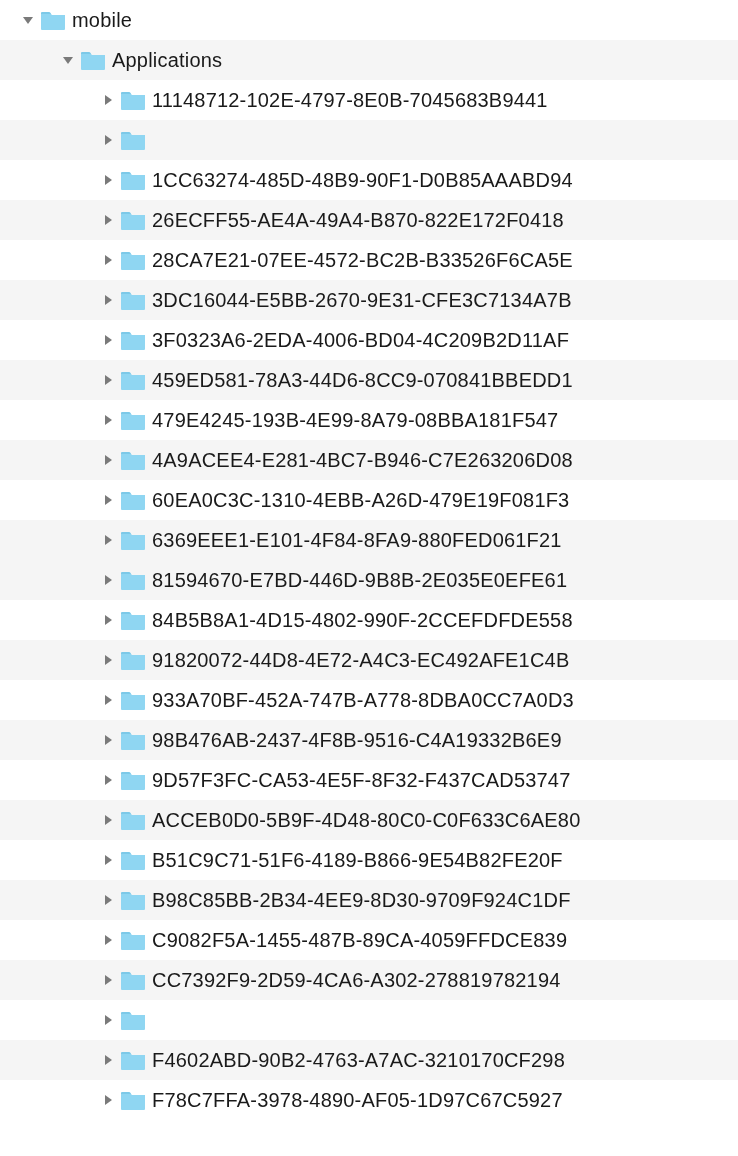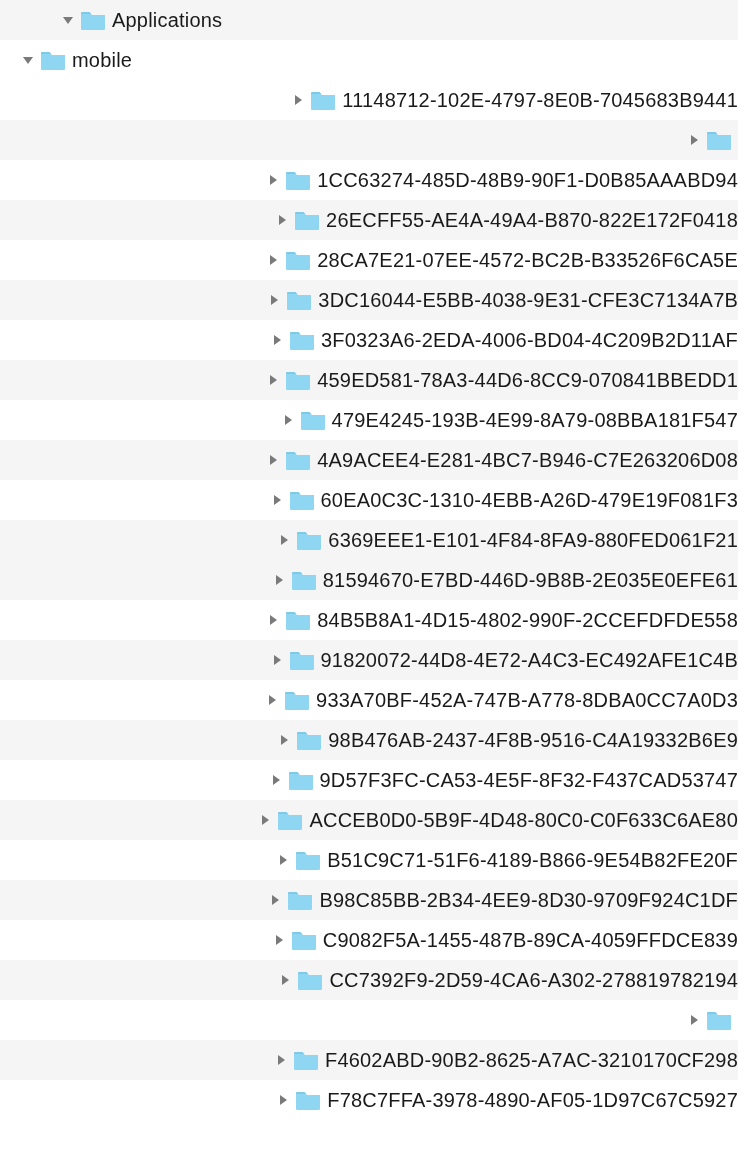--- a/index.html
+++ b/index.html
@@ -45,54 +45,54 @@
       height: 22px;
       margin-right: 6px;
       flex-shrink: 0;
     }
     .label {
       color: #1a1a1a;
       letter-spacing: 0.2px;
     }
     .indent-0 { padding-left: 20px; }
     .indent-1 { padding-left: 60px; }
-    .indent-2 { padding-left: 48px; justify-content: flex-end; }
+    .indent-2 { padding-left: 100px; }
   </style>
 </head>
 <body>
 
 <div id="tree-container">
+    <div class="tree-row indent-0 even">
+      <span class="triangle">
+        <svg width="12" height="12" viewBox="0 0 12 12">
+          <path d="M1 3 L11 3 L6 10 Z" fill="#7a7a7a"></path>
+        </svg>
+      </span>
+      <span class="folder-icon">
+        <svg width="26" height="22" viewBox="0 0 26 22">
+    <path d="M1 4 L10 4 L12 6 L25 6 L25 20 Q25 21 24 21 L2 21 Q1 21 1 20 Z" fill="#8fd6f2"></path>
+    <path d="M1 4 Q1 3 2 3 L9 3 Q10 3 10.5 4 L11 5 L1 5 Z" fill="#7cc9e8"></path>
+  </svg>
+      </span>
+      <span class="label">mobile</span>
+    </div>
     <div class="tree-row indent-1 odd">
       <span class="triangle">
         <svg width="12" height="12" viewBox="0 0 12 12">
           <path d="M1 3 L11 3 L6 10 Z" fill="#7a7a7a"></path>
         </svg>
       </span>
       <span class="folder-icon">
         <svg width="26" height="22" viewBox="0 0 26 22">
     <path d="M1 4 L10 4 L12 6 L25 6 L25 20 Q25 21 24 21 L2 21 Q1 21 1 20 Z" fill="#8fd6f2"></path>
     <path d="M1 4 Q1 3 2 3 L9 3 Q10 3 10.5 4 L11 5 L1 5 Z" fill="#7cc9e8"></path>
   </svg>
       </span>
       <span class="label">Applications</span>
     </div>
-    <div class="tree-row indent-0 even">
-      <span class="triangle">
-        <svg width="12" height="12" viewBox="0 0 12 12">
-          <path d="M1 3 L11 3 L6 10 Z" fill="#7a7a7a"></path>
-        </svg>
-      </span>
-      <span class="folder-icon">
-        <svg width="26" height="22" viewBox="0 0 26 22">
-    <path d="M1 4 L10 4 L12 6 L25 6 L25 20 Q25 21 24 21 L2 21 Q1 21 1 20 Z" fill="#8fd6f2"></path>
-    <path d="M1 4 Q1 3 2 3 L9 3 Q10 3 10.5 4 L11 5 L1 5 Z" fill="#7cc9e8"></path>
-  </svg>
-      </span>
-      <span class="label">mobile</span>
-    </div>
     <div class="tree-row indent-2 even">
       <span class="triangle">
         <svg width="12" height="12" viewBox="0 0 12 12">
           <path d="M3 1 L10 6 L3 11 Z" fill="#7a7a7a"></path>
         </svg>
       </span>
       <span class="folder-icon">
         <svg width="26" height="22" viewBox="0 0 26 22">
     <path d="M1 4 L10 4 L12 6 L25 6 L25 20 Q25 21 24 21 L2 21 Q1 21 1 20 Z" fill="#8fd6f2"></path>
     <path d="M1 4 Q1 3 2 3 L9 3 Q10 3 10.5 4 L11 5 L1 5 Z" fill="#7cc9e8"></path>
@@ -160,21 +160,21 @@
         <svg width="12" height="12" viewBox="0 0 12 12">
           <path d="M3 1 L10 6 L3 11 Z" fill="#7a7a7a"></path>
         </svg>
       </span>
       <span class="folder-icon">
         <svg width="26" height="22" viewBox="0 0 26 22">
     <path d="M1 4 L10 4 L12 6 L25 6 L25 20 Q25 21 24 21 L2 21 Q1 21 1 20 Z" fill="#8fd6f2"></path>
     <path d="M1 4 Q1 3 2 3 L9 3 Q10 3 10.5 4 L11 5 L1 5 Z" fill="#7cc9e8"></path>
   </svg>
       </span>
-      <span class="label">3DC16044-E5BB-4038-9E31-CFE3C7134A7B</span>
+      <span class="label">3DC16044-E5BB-2670-9E31-CFE3C7134A7B</span>
     </div>
     <div class="tree-row indent-2 even">
       <span class="triangle">
         <svg width="12" height="12" viewBox="0 0 12 12">
           <path d="M3 1 L10 6 L3 11 Z" fill="#7a7a7a"></path>
         </svg>
       </span>
       <span class="folder-icon">
         <svg width="26" height="22" viewBox="0 0 26 22">
     <path d="M1 4 L10 4 L12 6 L25 6 L25 20 Q25 21 24 21 L2 21 Q1 21 1 20 Z" fill="#8fd6f2"></path>
@@ -425,21 +425,21 @@
         <svg width="12" height="12" viewBox="0 0 12 12">
           <path d="M3 1 L10 6 L3 11 Z" fill="#7a7a7a"></path>
         </svg>
       </span>
       <span class="folder-icon">
         <svg width="26" height="22" viewBox="0 0 26 22">
     <path d="M1 4 L10 4 L12 6 L25 6 L25 20 Q25 21 24 21 L2 21 Q1 21 1 20 Z" fill="#8fd6f2"></path>
     <path d="M1 4 Q1 3 2 3 L9 3 Q10 3 10.5 4 L11 5 L1 5 Z" fill="#7cc9e8"></path>
   </svg>
       </span>
-      <span class="label">F4602ABD-90B2-8625-A7AC-3210170CF298</span>
+      <span class="label">F4602ABD-90B2-4763-A7AC-3210170CF298</span>
     </div>
     <div class="tree-row indent-2 even">
       <span class="triangle">
         <svg width="12" height="12" viewBox="0 0 12 12">
           <path d="M3 1 L10 6 L3 11 Z" fill="#7a7a7a"></path>
         </svg>
       </span>
       <span class="folder-icon">
         <svg width="26" height="22" viewBox="0 0 26 22">
     <path d="M1 4 L10 4 L12 6 L25 6 L25 20 Q25 21 24 21 L2 21 Q1 21 1 20 Z" fill="#8fd6f2"></path>

